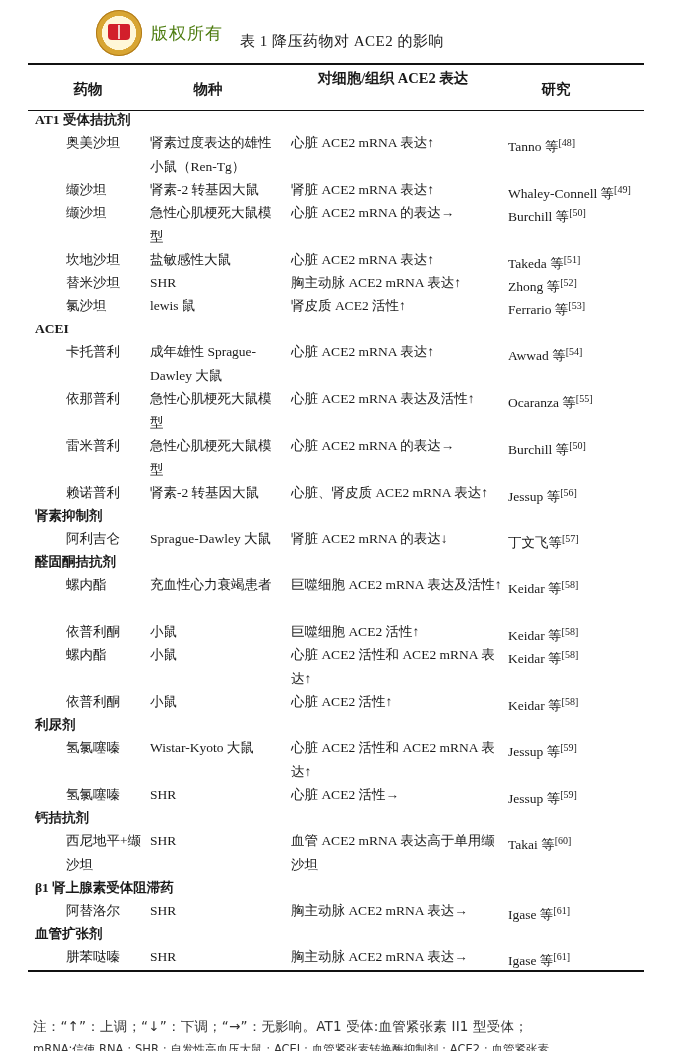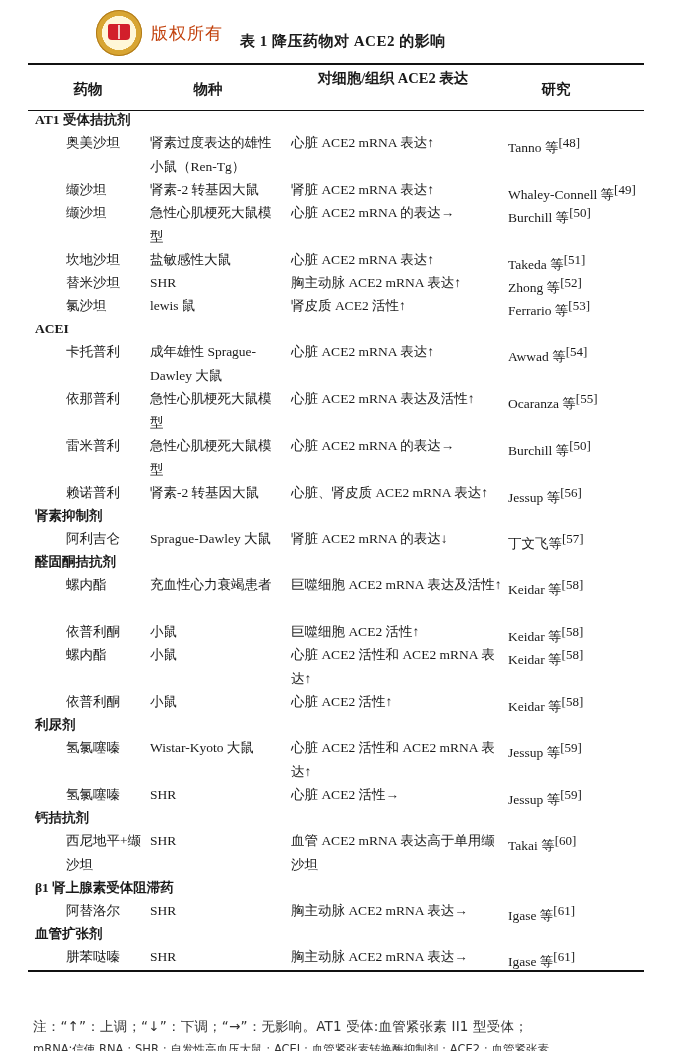--- a/index.html
+++ b/index.html
@@ -15,24 +15,24 @@
     }
     .logo .book {
       position: absolute; left: 12px; top: 14px; width: 22px; height: 16px;
       background: #d21f2b; border-radius: 2px 2px 4px 4px;
     }
     .logo .book:after {
       content: ""; position: absolute; left: 10px; top: 1px; width: 2px; height: 14px; background: #f4c9c9;
     }
     .copyright {
       position: absolute; left: 151px; top: 22px; font-family: "DejaVu Sans", sans-serif;
-      font-size: 17px; color: #c2410c; letter-spacing: 1px;
+      font-size: 17px; color: #4d7c0f; letter-spacing: 1px;
     }
     .title {
-      position: absolute; left: 240px; top: 32px; font-weight: bold; font-size: 15px; letter-spacing: 0.5px;
+      position: absolute; left: 240px; top: 32px; font-weight: normal; font-size: 15px; letter-spacing: 0.5px;
     }
     .rule { position: absolute; left: 28px; width: 616px; background: #111; }
     .rule.top { top: 63px; height: 2px; }
     .rule.head { top: 110px; height: 1px; }
     .rule.bottom { top: 970px; height: 2px; }
 
     .thead { position: absolute; left: 28px; top: 65px; width: 616px; height: 45px; font-weight: bold; font-size: 14.5px; }
     .th { position: absolute; text-align: center; }
     .th.c1 { left: 30px; width: 60px; top: 15px; }
     .th.c2 { left: 150px; width: 60px; top: 15px; }
@@ -40,21 +40,21 @@
     .th.c4 { left: 488px; width: 80px; top: 15px; }
 
     .tbody { position: absolute; left: 0; top: 112px; width: 686px; font-size: 13.5px; }
     .row { position: absolute; left: 0; width: 686px; line-height: 23.5px; }
     .cat { position: absolute; left: 35px; font-weight: bold; font-size: 13.5px; text-align: center; }
     .cell { position: absolute; top: 0; }
     .cell.drug { left: 66px; width: 80px; }
     .cell.species { left: 150px; width: 128px; }
     .cell.effect { left: 291px; width: 212px; }
     .cell.study { left: 508px; width: 170px; white-space: nowrap; }
-    .cell sup { font-size: 13px; vertical-align: 5px; }
+    .cell sup { font-size: 10px; vertical-align: 5px; }
 
     .note {
       position: absolute; left: 33px; top: 979px; width: 620px; font-size: 13px; line-height: 23px;
       font-family: "DejaVu Sans", sans-serif; color: #333; margin-top: 36px;
     }
     .note .line { display: block; white-space: nowrap; }
     .note .l1 { font-size: 13.5px; letter-spacing: 0.2px; }
     .note .l2 { font-size: 11.5px; }
     .note .l3 { font-size: 11.5px; }
   </style>

